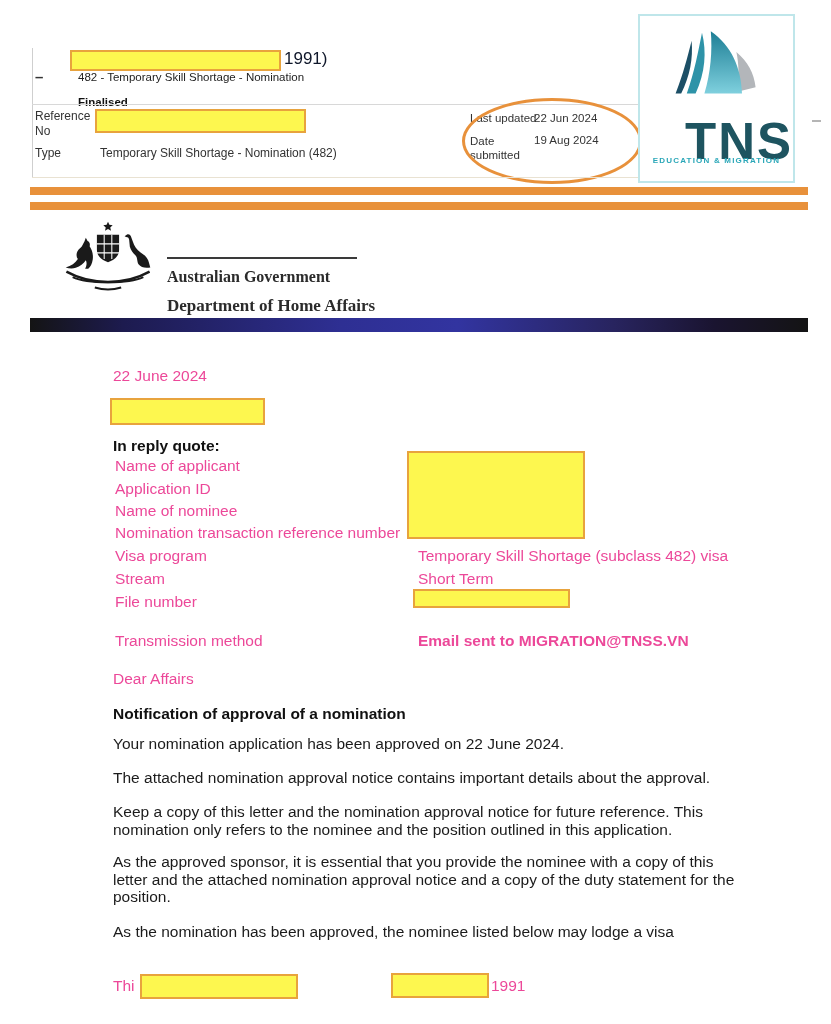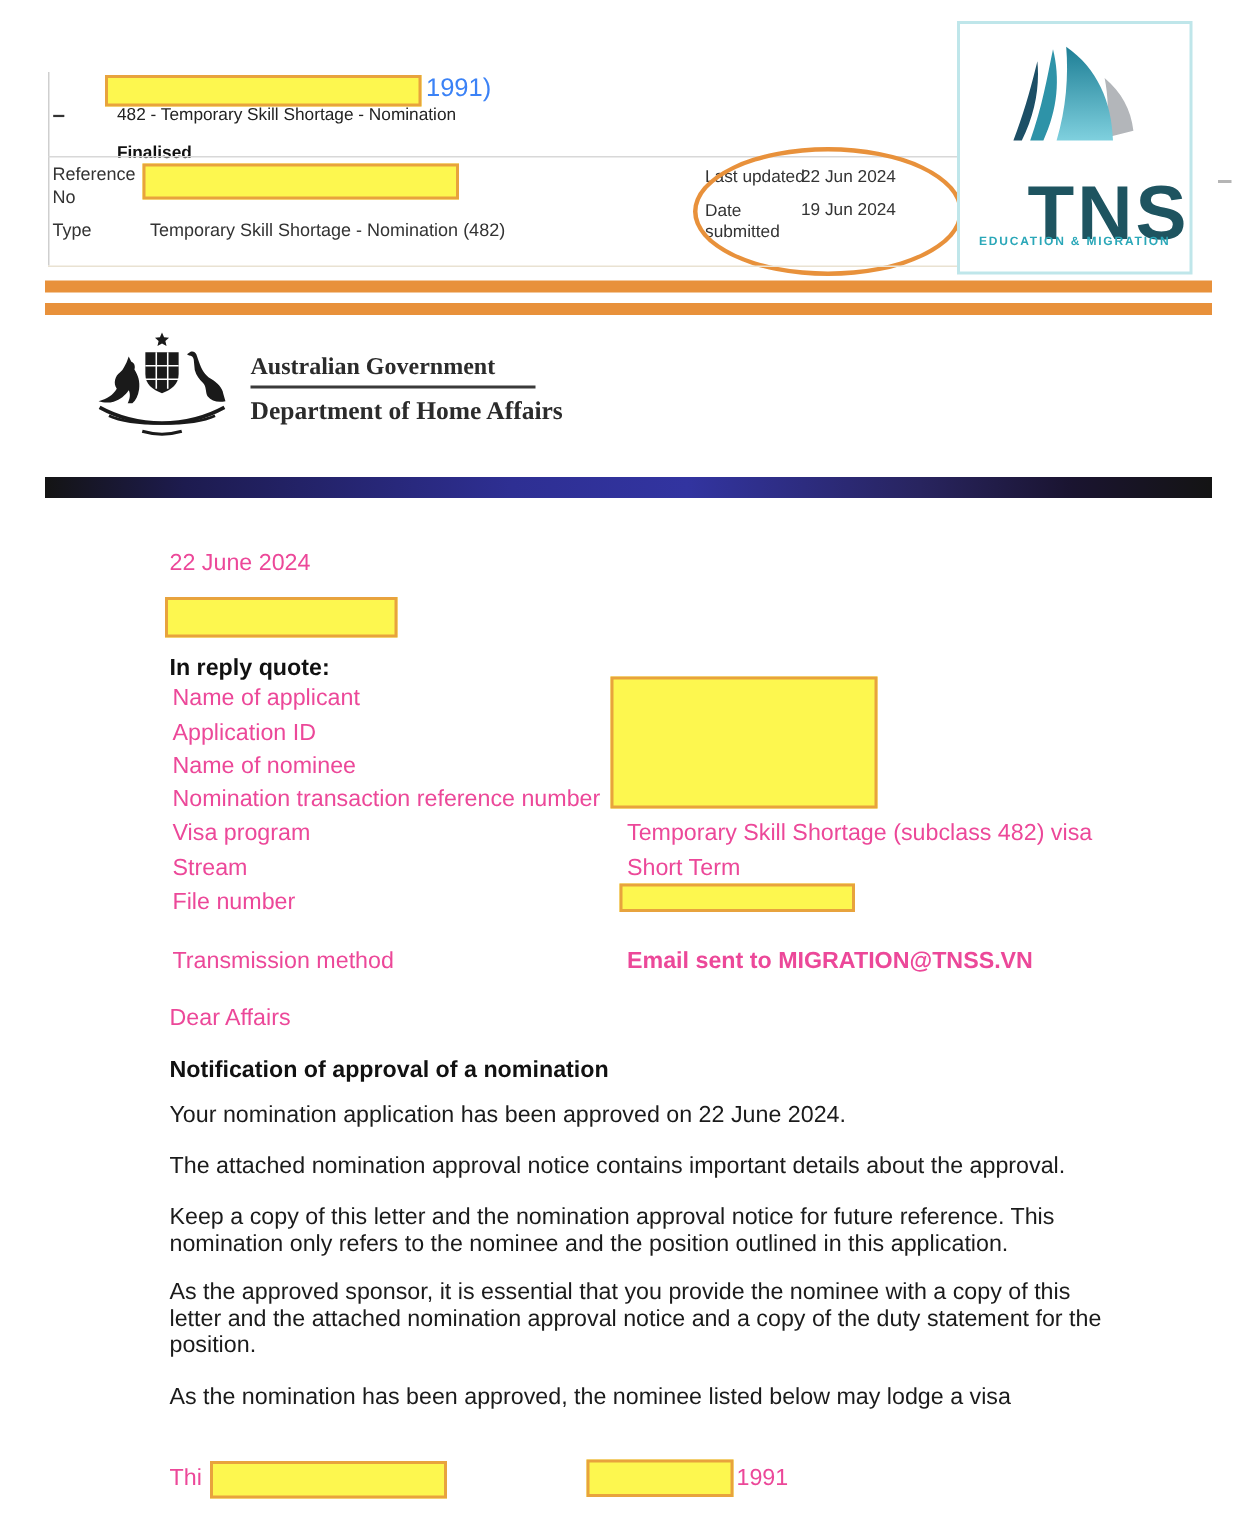--- a/index.html
+++ b/index.html
@@ -3,29 +3,29 @@
 <meta charset="utf-8">
 <style>
   * { margin:0; padding:0; box-sizing:border-box; }
   html,body { background:#ffffff; }
   body { font-family:"Liberation Sans", sans-serif; color:#1b1b1b; }
   .page { position:relative; width:831px; height:1024px; background:#fff; overflow:hidden; }
   .abs { position:absolute; }
   .redact { background:#FDF74F; border:2px solid #E8A33D; }
   .panel-text { font-size:12px; color:#333; }
   .small-text { font-size:11.5px; color:#333; }
-  .blue-link { color:#3b82f6; font-size:17px; }
+  .blue-link { color:#0f172a; font-size:17px; }
   .vline { width:1px; background:#cfcfcf; }
   .hline { height:1px; background:#d8d8d8; }
   .orange-bar { background:#E8913B; height:8px; }
   .ellipse { border:3px solid #E8913B; border-radius:50%; }
   .logo-box { border:2px solid #BFE6EA; background:#fff; }
   .tns-acronym { font-size:51px; font-weight:800; color:#1E5460; letter-spacing:2px; text-align:right; }
   .tns-tagline { font-size:8px; font-weight:700; color:#2AA7B8; letter-spacing:1.2px; text-align:center; }
-  .gov-title { font-family:"Liberation Serif", serif; font-weight:700; color:#2b2b2b; }
+  .gov-title { font-family:"Liberation Serif", serif; font-weight:700; color:#2b2b2b;margin-top:32px; }
   .gov-divider { height:1.5px; background:#3a3a3a; }
   .dark-bar { background:linear-gradient(90deg,#141414 0%,#1d1b4f 12%,#2e2f93 40%,#3234a0 55%,#28245f 75%,#1a1430 88%,#141414 100%); }
   .letter-text { font-size:15.5px; color:#ec4899; }
   .letter-bold { font-size:15.5px; font-weight:700; color:#111; }
   .para { font-size:15.5px; line-height:17.5px; color:#1b1b1b; }
   .dash { background:#b5b5b5; }
   .minus-glyph { font-size:15px; font-weight:700; color:#333; line-height:10px; }
 </style>
 </head>
 <body>
@@ -45,21 +45,21 @@
 
   <div class="abs panel-text" style="left:35px; top:109px; width:64px; line-height:15px;">Reference No</div>
   <div class="abs redact" style="left:95px; top:109px; width:211px; height:24px;"></div>
 
   <div class="abs panel-text" style="left:35px; top:146px;">Type</div>
   <div class="abs panel-text" style="left:100px; top:146px;">Temporary Skill Shortage - Nomination (482)</div>
 
   <div class="abs small-text" style="left:470px; top:112px;">Last updated</div>
   <div class="abs small-text" style="left:534px; top:112px;">22 Jun 2024</div>
   <div class="abs small-text" style="left:470px; top:134px; width:60px; line-height:14px;">Date submitted</div>
-  <div class="abs small-text" style="left:534px; top:134px;">19 Jun 2024</div>
+  <div class="abs small-text" style="left:534px; top:134px;">19 Aug 2024</div>
 
   <div class="abs ellipse" style="left:462px; top:98px; width:180px; height:86px;"></div>
 
   <div class="abs hline" style="left:32px; top:177px; width:606px; background:#e9e2d2;"></div>
   <div class="abs dash" style="left:812px; top:120px; width:9px; height:2px;"></div>
 
   <div class="abs logo-box" style="left:638px; top:14px; width:157px; height:169px;">
     <svg class="abs" style="left:18px; top:4px;" width="120" height="96" viewBox="0 0 150 120">
       <defs>
         <linearGradient id="sailGrad" x1="0" y1="0" x2="0" y2="1">

